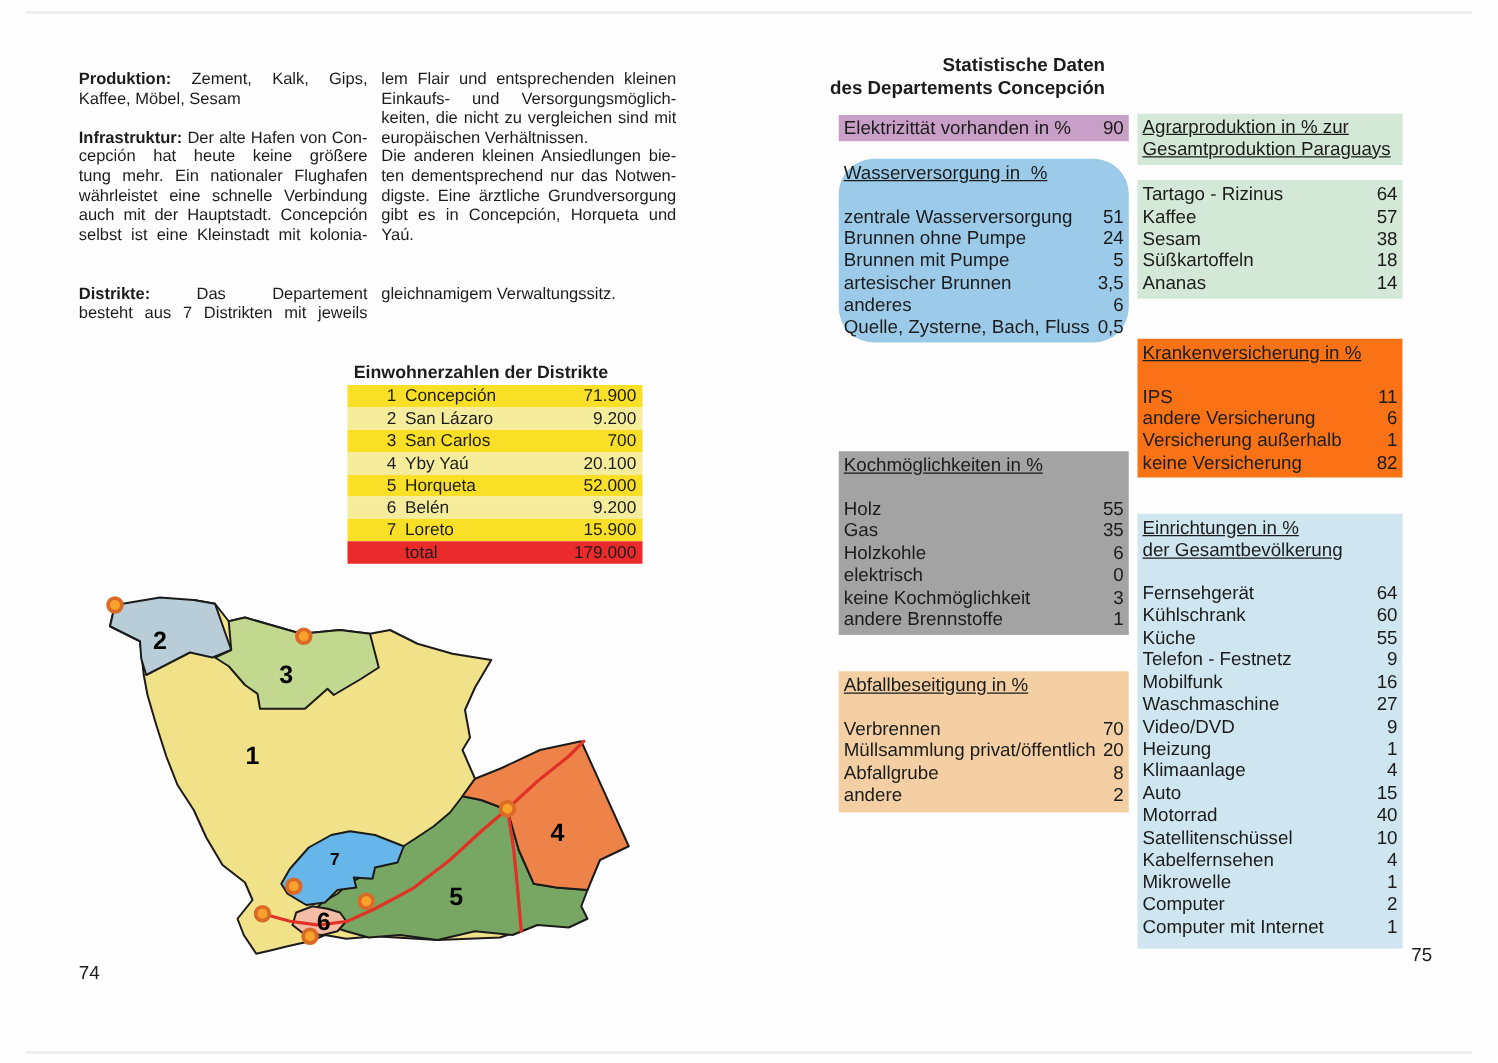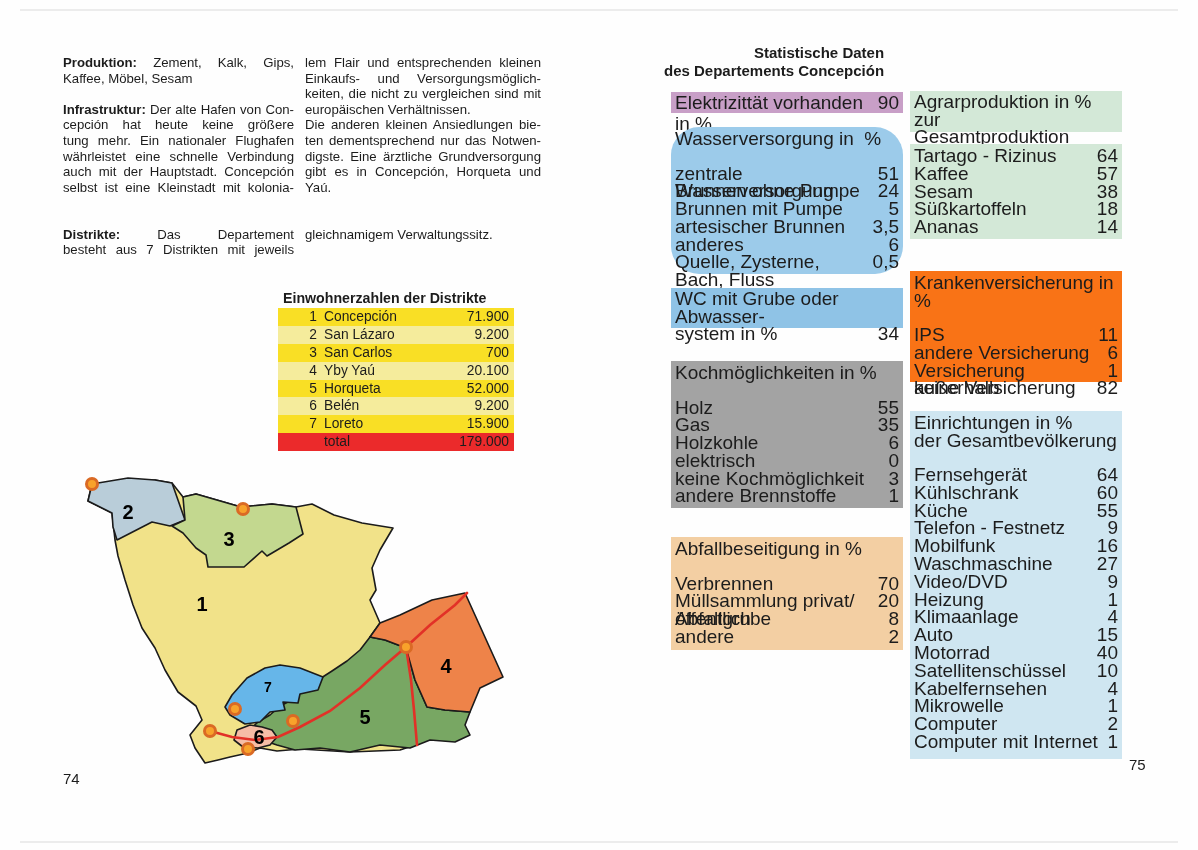--- a/index.html
+++ b/index.html
@@ -25,22 +25,22 @@
   
   #map{position:absolute;left:58px;top:460px;width:474px;height:322px;}
   #map text{font-weight:bold;text-anchor:middle;}
 
   .pgnum{position:absolute;font-size:15px;}
   #pg-left{left:63px;top:770px;} #pg-right{left:1129px;top:756px;}
 
   
   #stat-title{position:absolute;left:664px;top:44px;font-size:15px;font-weight:bold;line-height:18px;text-align:right;}
 
-  .blk{position:absolute;padding:3px 4px;box-sizing:border-box;font-size:19px;}
-  .blk-title{line-height:17.5px;white-space:pre-wrap;}
+  .blk{position:absolute;padding:3px 4px;box-sizing:border-box;font-size:15px;}
+  .blk-title{line-height:17.5px;white-space:pre-wrap;text-decoration:underline;}
   .gap{height:17px;}
   .srow{display:flex;justify-content:space-between;height:17.8px;line-height:17.8px;}
   .srow .val{text-align:right;}
 
   #t-elekt   {left:671px;top:92px; width:232px;height:21px;padding:0 4px;}
   #t-elekt .srow{height:21px;line-height:21px;}
   #t-wasser  {left:671px;top:127px;width:232px;height:147px;border-radius:28px;}
   #t-wc      {left:671px;top:288px;width:232px;height:40px;padding-top:2px;}
   #t-koch    {left:671px;top:361px;width:232px;height:147px;}
   #t-abfall  {left:671px;top:537px;width:232px;height:113px;}
@@ -202,27 +202,20 @@
           <span class="lbl">anderes</span>
           <span class="val">6</span>
         </div>
         <div class="srow">
           <span class="lbl">Quelle, Zysterne, Bach, Fluss</span>
           <span class="val">0,5</span>
         </div>
       </div>
   </div>
 
-  <div id="t-wc" class="blk" style="background: rgb(143, 195, 230);">
-    <div class="blk-title">WC mit Grube oder Abwasser-</div>
-    <div class="srow">
-      <span class="lbl">system in %</span>
-      <span class="val">34</span>
-    </div>
-  </div>
 
   <div id="t-koch" class="blk" style="background: #a3a3a3;">
     <div class="blk-title">Kochmöglichkeiten in %</div>
     <div class="gap"></div>
     <div>
         <div class="srow">
           <span class="lbl">Holz</span>
           <span class="val">55</span>
         </div>
         <div class="srow">

